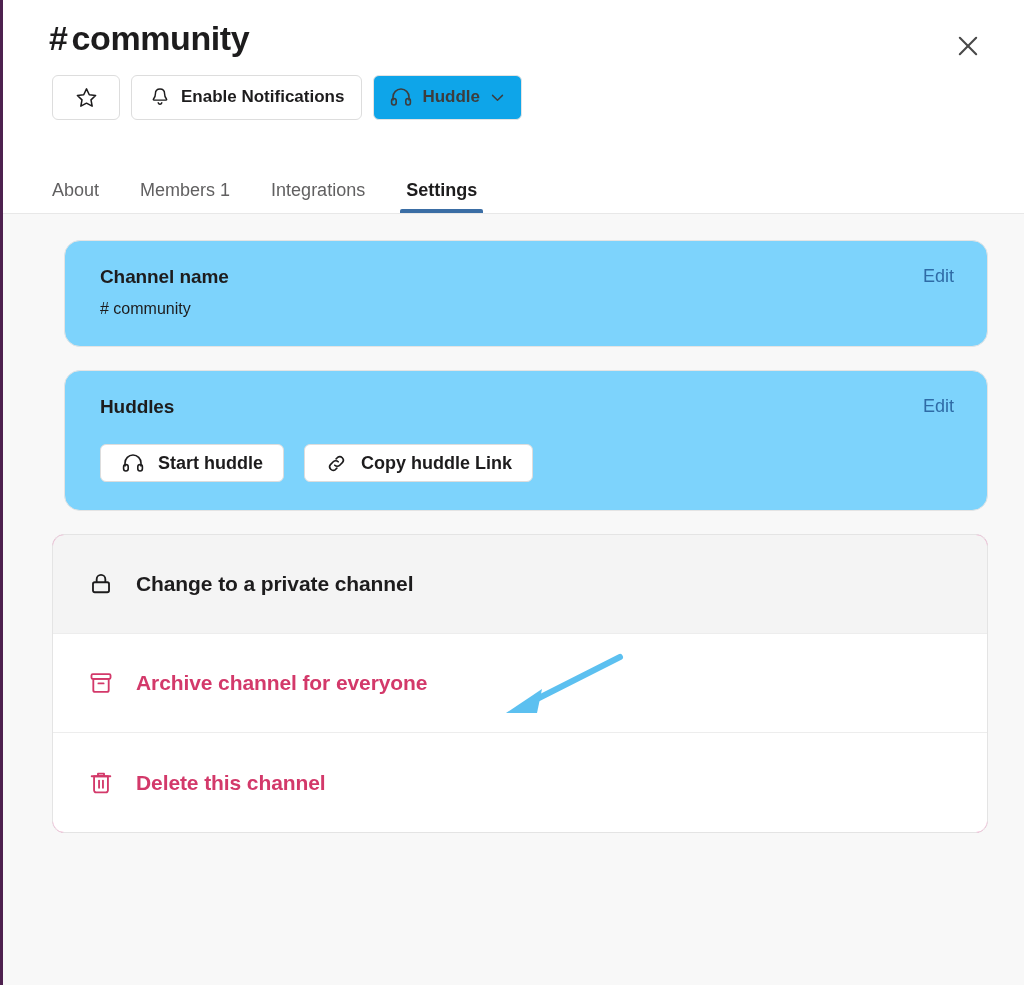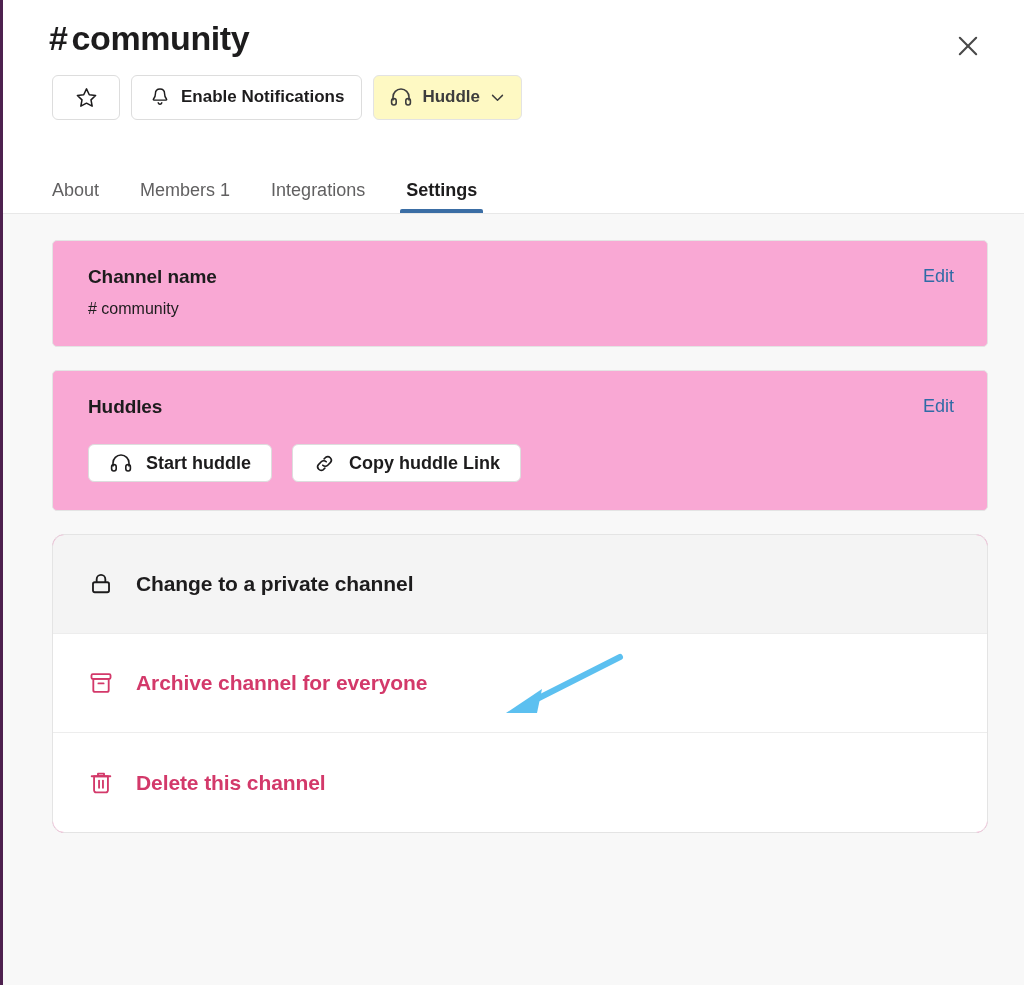--- a/index.html
+++ b/index.html
@@ -91,21 +91,21 @@
     font-family: "Liberation Sans", sans-serif;
     font-size: 17px;
     font-weight: 700;
     color: #1d1c1d;
     cursor: pointer;
     padding: 16px 17px;
   }
   .btn.icon-only { width: 68px; padding: 0; }
 
   .btn.huddle {
-    background: #fef9c3;
+    background: #0ea5e9;
     border-color: #e3e3e3;
     color: #3d3d3d;
     padding: 0 15px;
     gap: 9px;
   }
 
   
   .tabs {
     display: flex;
     align-items: flex-end;
@@ -140,25 +140,26 @@
     border-radius: 2px 2px 0 0;
   }
 
   
   .content {
     padding: 26px 36px 0 49px;
     position: relative;
   }
 
   .card {
-    background: #f9a8d4;
+    background: #7dd3fc;
     border: 1px solid #e4e4e4;
-    border-radius: 5px;
+    border-radius: 16px;
     margin-bottom: 23px;
     position: relative;
+    margin-left: 12px;
   }
 
   .card-inner { padding: 25px 33px 28px 35px; }
 
   .card-head {
     display: flex;
     justify-content: space-between;
     align-items: flex-start;
   }
 

